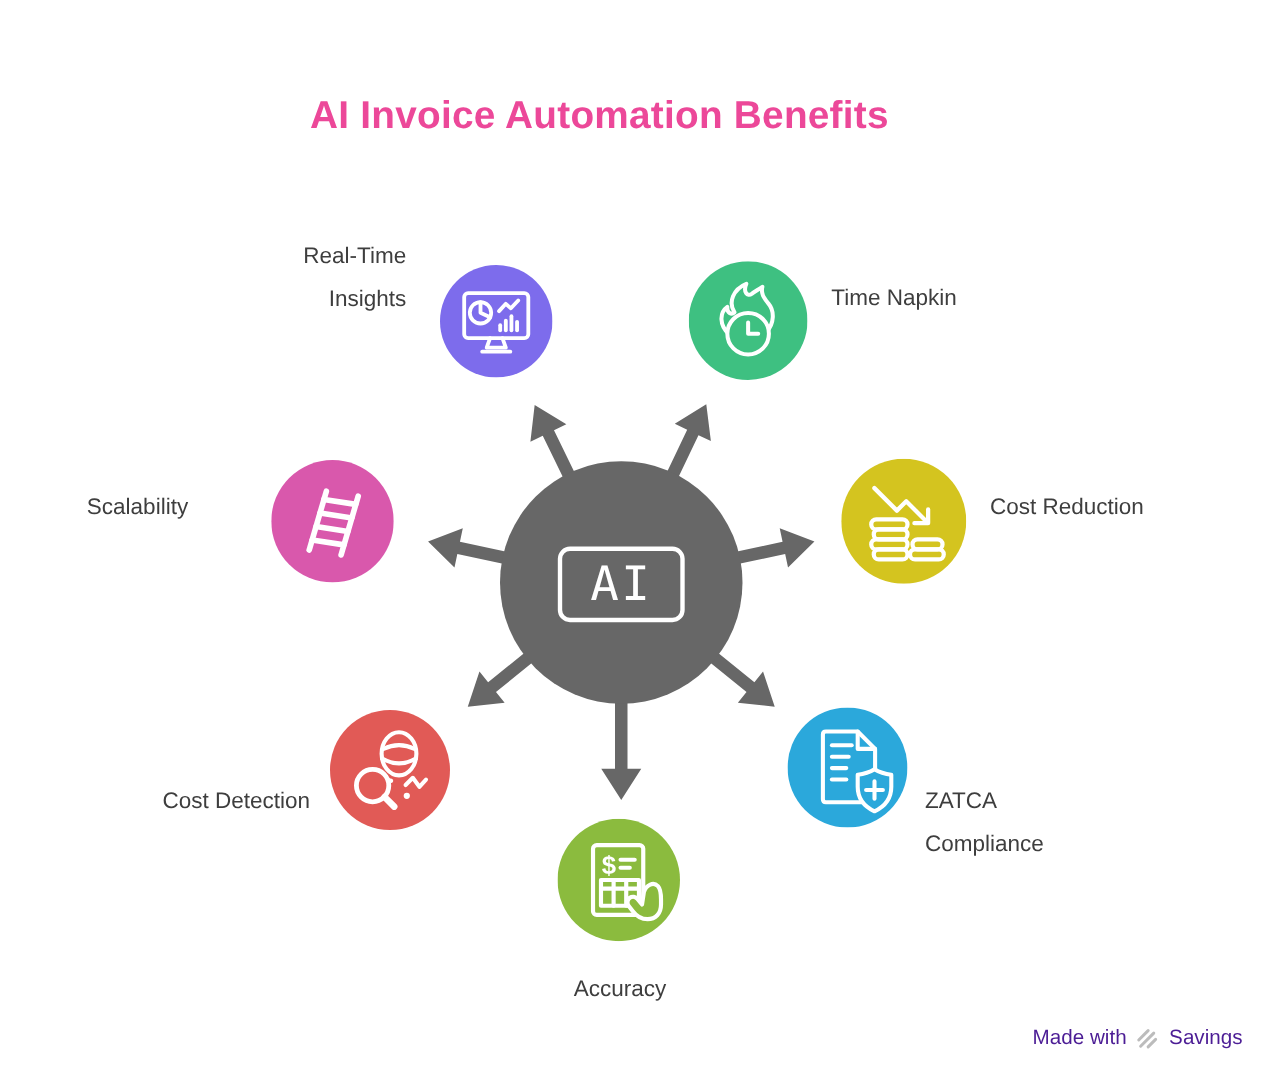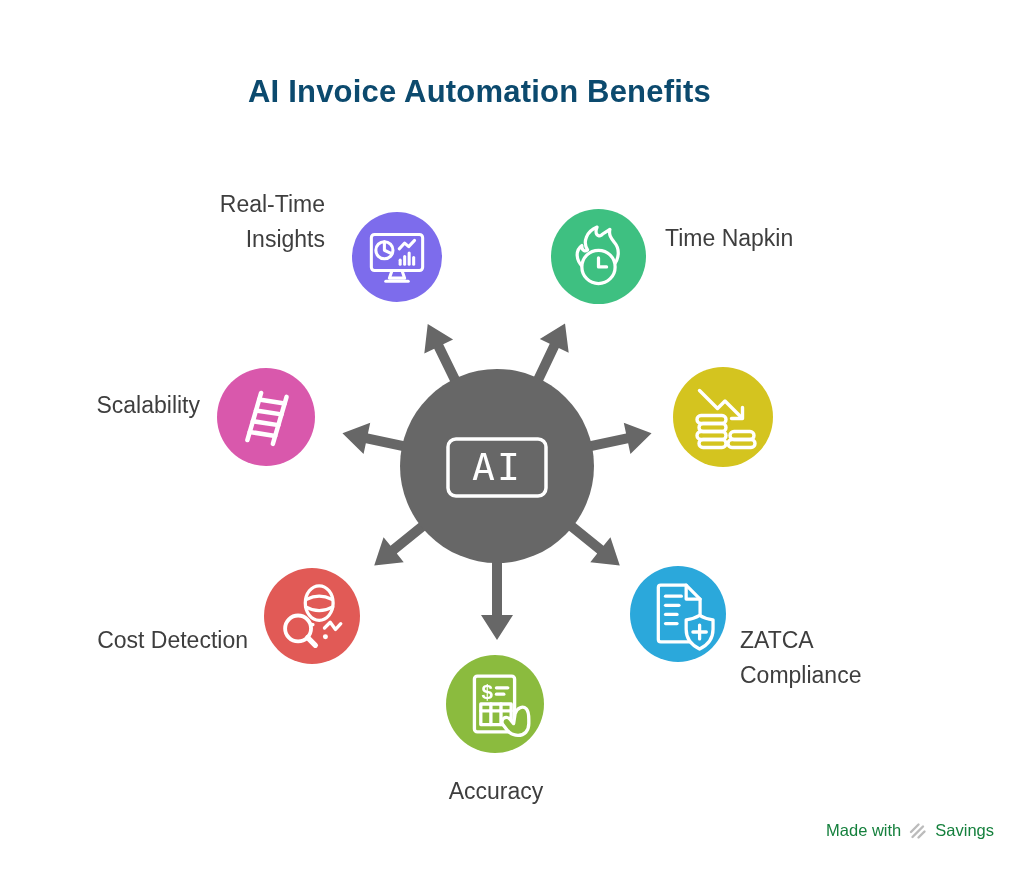--- a/index.html
+++ b/index.html
@@ -2,43 +2,43 @@
 <html><head>
 <meta charset="utf-8">
 <style>
   html,body { margin:0; padding:0; background:#fff; }
   .canvas {
     position:relative; width:1024px; height:873px; background:#ffffff;
     overflow:hidden; font-family:"Liberation Sans", sans-serif;
   }
   .title {
     position:absolute; top:74px; left:0; width:959px; margin:0;
-    text-align:center; font-size:31px; font-weight:700; color:#0c4a6e;
+    text-align:center; font-size:31px; font-weight:700; color:#ec4899;
     letter-spacing:0.2px;
   }
   .hub-svg { position:absolute; left:0; top:0; width:1024px; height:873px; }
   .ai-text {
     fill:#fff; font-family:"DejaVu Sans Mono", monospace;
     font-size:38px; text-anchor:middle; letter-spacing:2px;
   }
   .node { position:absolute; }
   .node svg { display:block; }
   .label {
-    position:absolute; font-size:23px; color:#3e3e3e; line-height:35px;
+    position:absolute; font-size:18px; color:#3e3e3e; line-height:35px;
     white-space:pre-line;
   }
   .label.r { text-align:right; }
   .label.c { text-align:center; }
   .icon-dollar {
     fill:#fff; stroke:none; font-family:"Liberation Sans", sans-serif;
     font-weight:bold; font-size:21px; text-anchor:middle;
   }
   .footer {
     position:absolute; top:821px; right:30px; display:flex; align-items:center;
-    gap:7px; color:#15803d; font-size:16.5px;
+    gap:7px; color:#4c1d95; font-size:16.5px;
   }
   .footer svg { display:block; }
 </style>
 </head>
 <body>
 
 <div class="canvas">
 
   <h1 class="title">AI Invoice Automation Benefits</h1>
 
@@ -159,21 +159,22 @@
         <rect x="35.5" y="50" width="31" height="21"></rect>
         <path d="M35.5 57 H66.5 M45.8 50 V71 M56.1 50 V71"></path>
         <path d="M70.5 60 C72.5 53.5 78.5 51.5 82 55 C84 57.2 84.5 61 84.5 66 L84.5 70 C84.5 77.5 80 82 73.5 82 C68 82 64.5 79.5 61.5 75.5 L58 71 C56.5 69 57 66 59 64.5 C61 63.2 63.8 63.6 65.3 65.5 L69 70 Z" fill="#8bbb3e"></path>
       </g>
     </svg>
   </div>
 
   <div class="label r" style="left:95px; top:187px; width:230px;">Real-Time
 Insights</div>
   <div class="label" style="left:665px; top:221px;">Time Napkin</div>
-  <div class="label r" style="left:20px; top:388px; width:180px;">Scalability</div>
+  <div class="label r" style="left:20px; top:388px; width:180px;text-align:center;">Scalability</div>
+  <div class="label" style="left:792px; top:388px;">Cost Reduction</div>
   <div class="label r" style="left:48px; top:623px; width:200px;">Cost Detection</div>
   <div class="label c" style="left:396px; top:774px; width:200px;">Accuracy</div>
   <div class="label" style="left:740px; top:623px;">ZATCA
 Compliance</div>
 
   <div class="footer">
     <span>Made with</span>
     <svg width="20" height="18" viewBox="0 0 20 18" fill="none" stroke="#bcbcbc" stroke-width="2.4" stroke-linecap="round">
       <path d="M3 10 L10.5 2.5"></path>
       <path d="M4.5 15 L15 4.5"></path>

